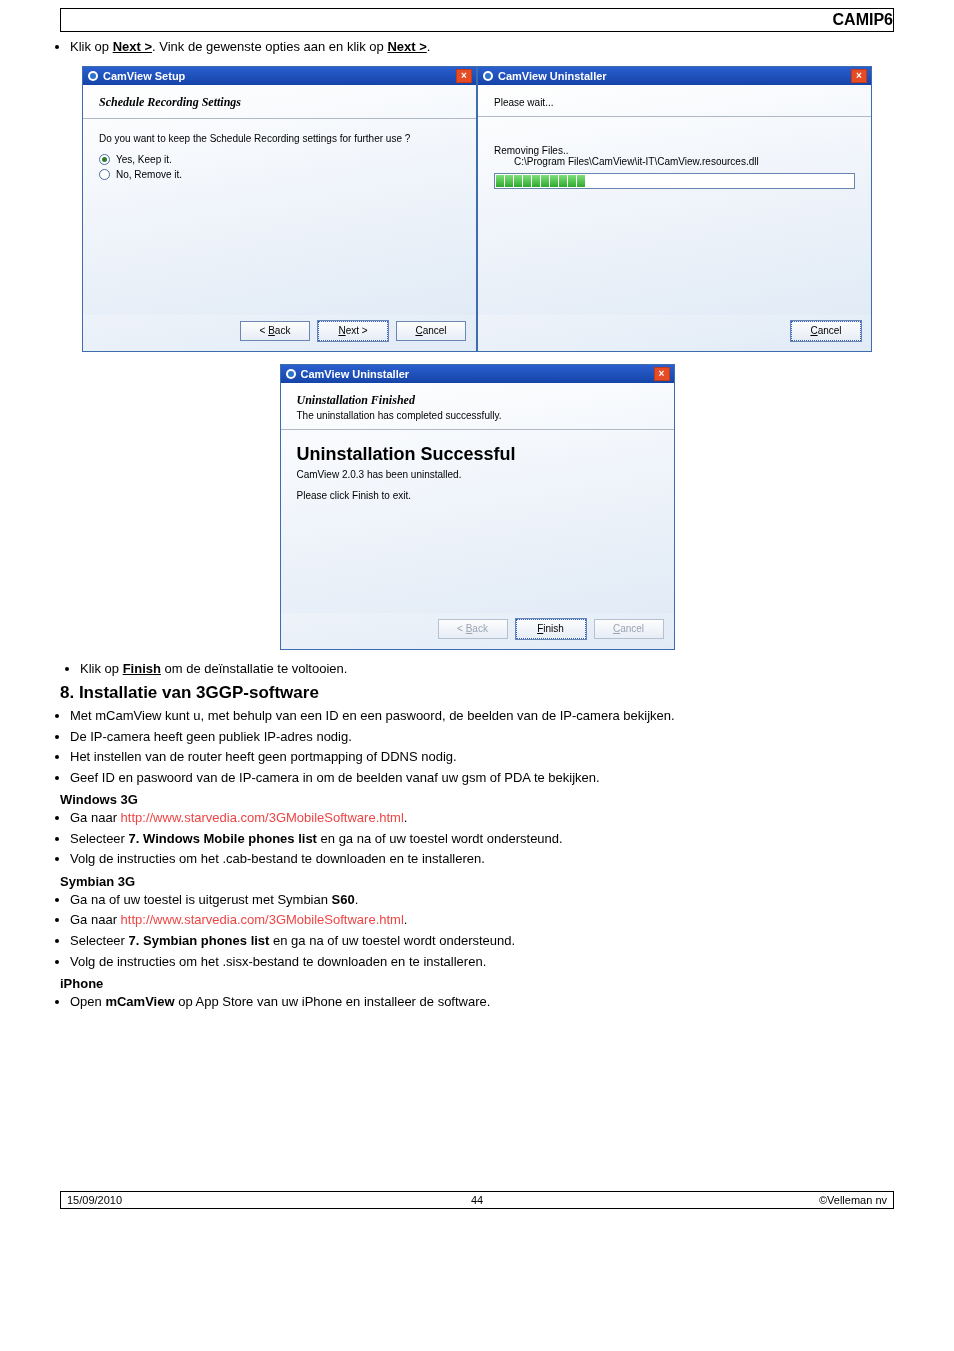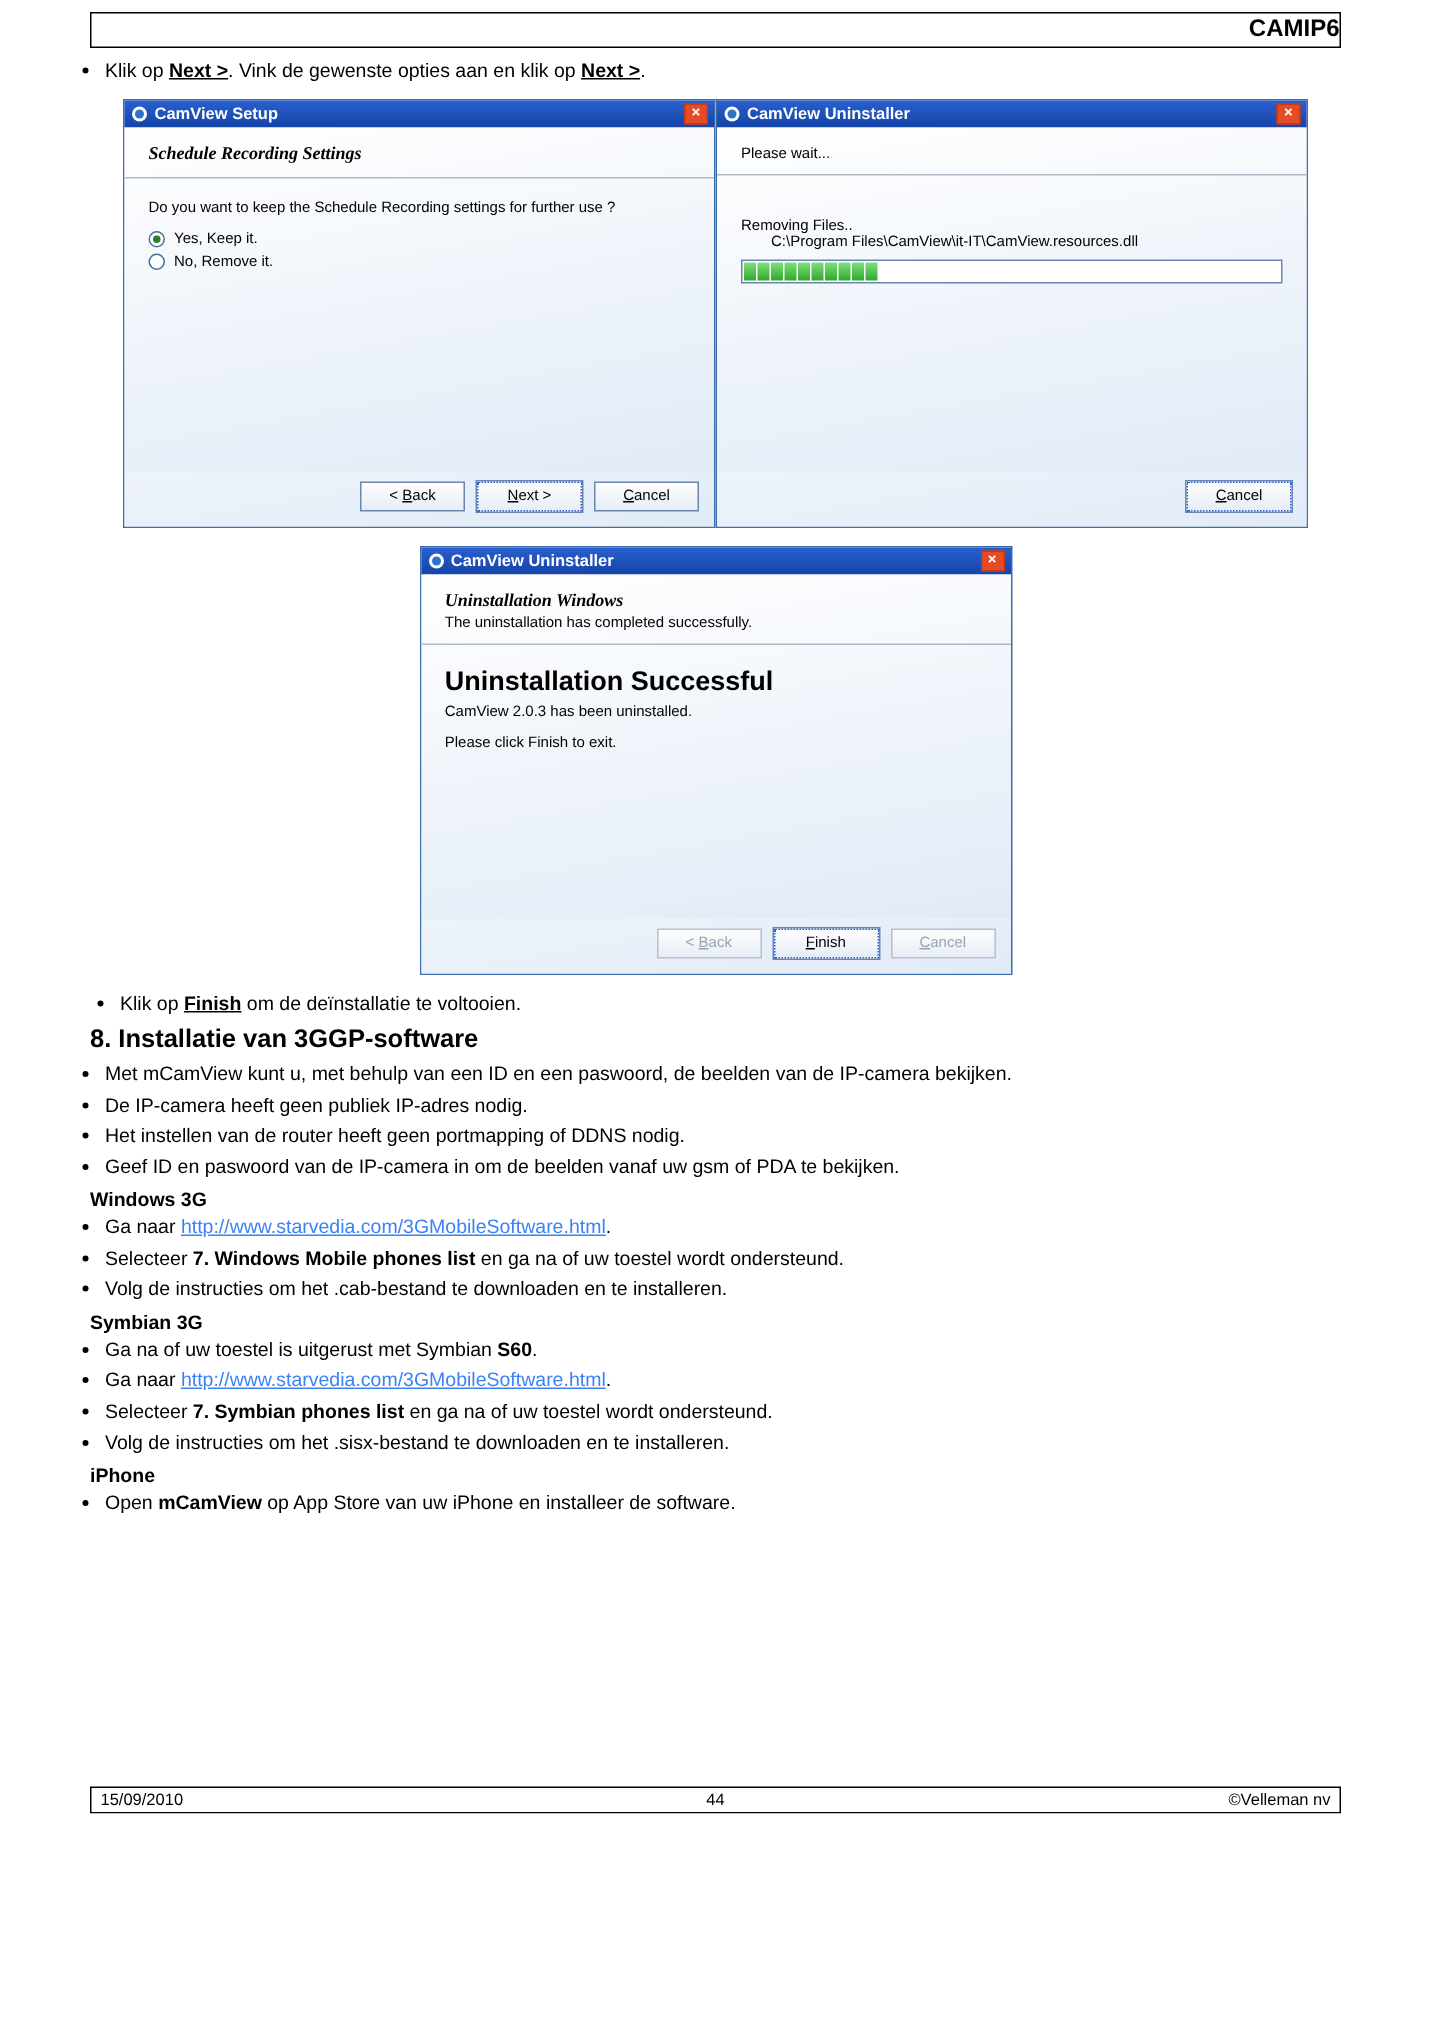--- a/index.html
+++ b/index.html
@@ -90,21 +90,21 @@
     border: 1px solid #6884af;
     background: #fff;
     margin-top: 6px;
     display: flex; align-items: stretch; padding: 1px; gap: 1px;
   }
   .progress .seg { width: 8px; background: linear-gradient(#7fe07a,#2fa82d); }
   .center-fig { display: flex; justify-content: center; padding: 4px 0 10px 0; }
   .big-success { font-family: Arial, sans-serif; font-weight: bold; font-size: 18px; margin-top: 14px; }
   .sec-heading { font-weight: bold; font-size: 17px; margin: 6px 0 4px 40px; }
   .sub-heading { font-weight: bold; font-size: 13px; margin: 2px 0 2px 40px; }
-  a.link { color: #3b82f6; text-decoration: underline; }
+  a.link { color: #ef4444; }
   .footer {
     position: relative;
     margin-top: 180px;
     border: 1px solid #000;
     display: flex;
     font-size: 11px;
     padding: 2px 6px;
     margin-left: 40px;
     margin-right: 40px;
   }
@@ -205,21 +205,21 @@
       <span class="app-icon">
         <svg width="12" height="12" viewBox="0 0 12 12">
             <circle cx="6" cy="6" r="5" fill="#fff"></circle>
             <circle cx="6" cy="6" r="3" fill="#2b74c9"></circle>
           </svg>
       </span>
       <span>CamView Uninstaller</span>
       <div class="close-btn">×</div>
     </div>
     <div class="win-body">
-      <div class="win-heading">Uninstallation Windows</div>
+      <div class="win-heading">Uninstallation Finished</div>
       <div class="win-sub">The uninstallation has completed successfully.</div>
       <div class="win-sep"></div>
       <div class="big-success">Uninstallation Successful</div>
       <div style="font-size:10px; margin-top:4px;">CamView 2.0.3 has been uninstalled.</div>
       <div style="font-size:10px; margin-top:10px;">Please click Finish to exit.</div>
     </div>
     <div class="btn-row">
       <div class="btn disabled">
           <span>&lt; <span class="mnemonic">B</span>ack</span>
         </div>

